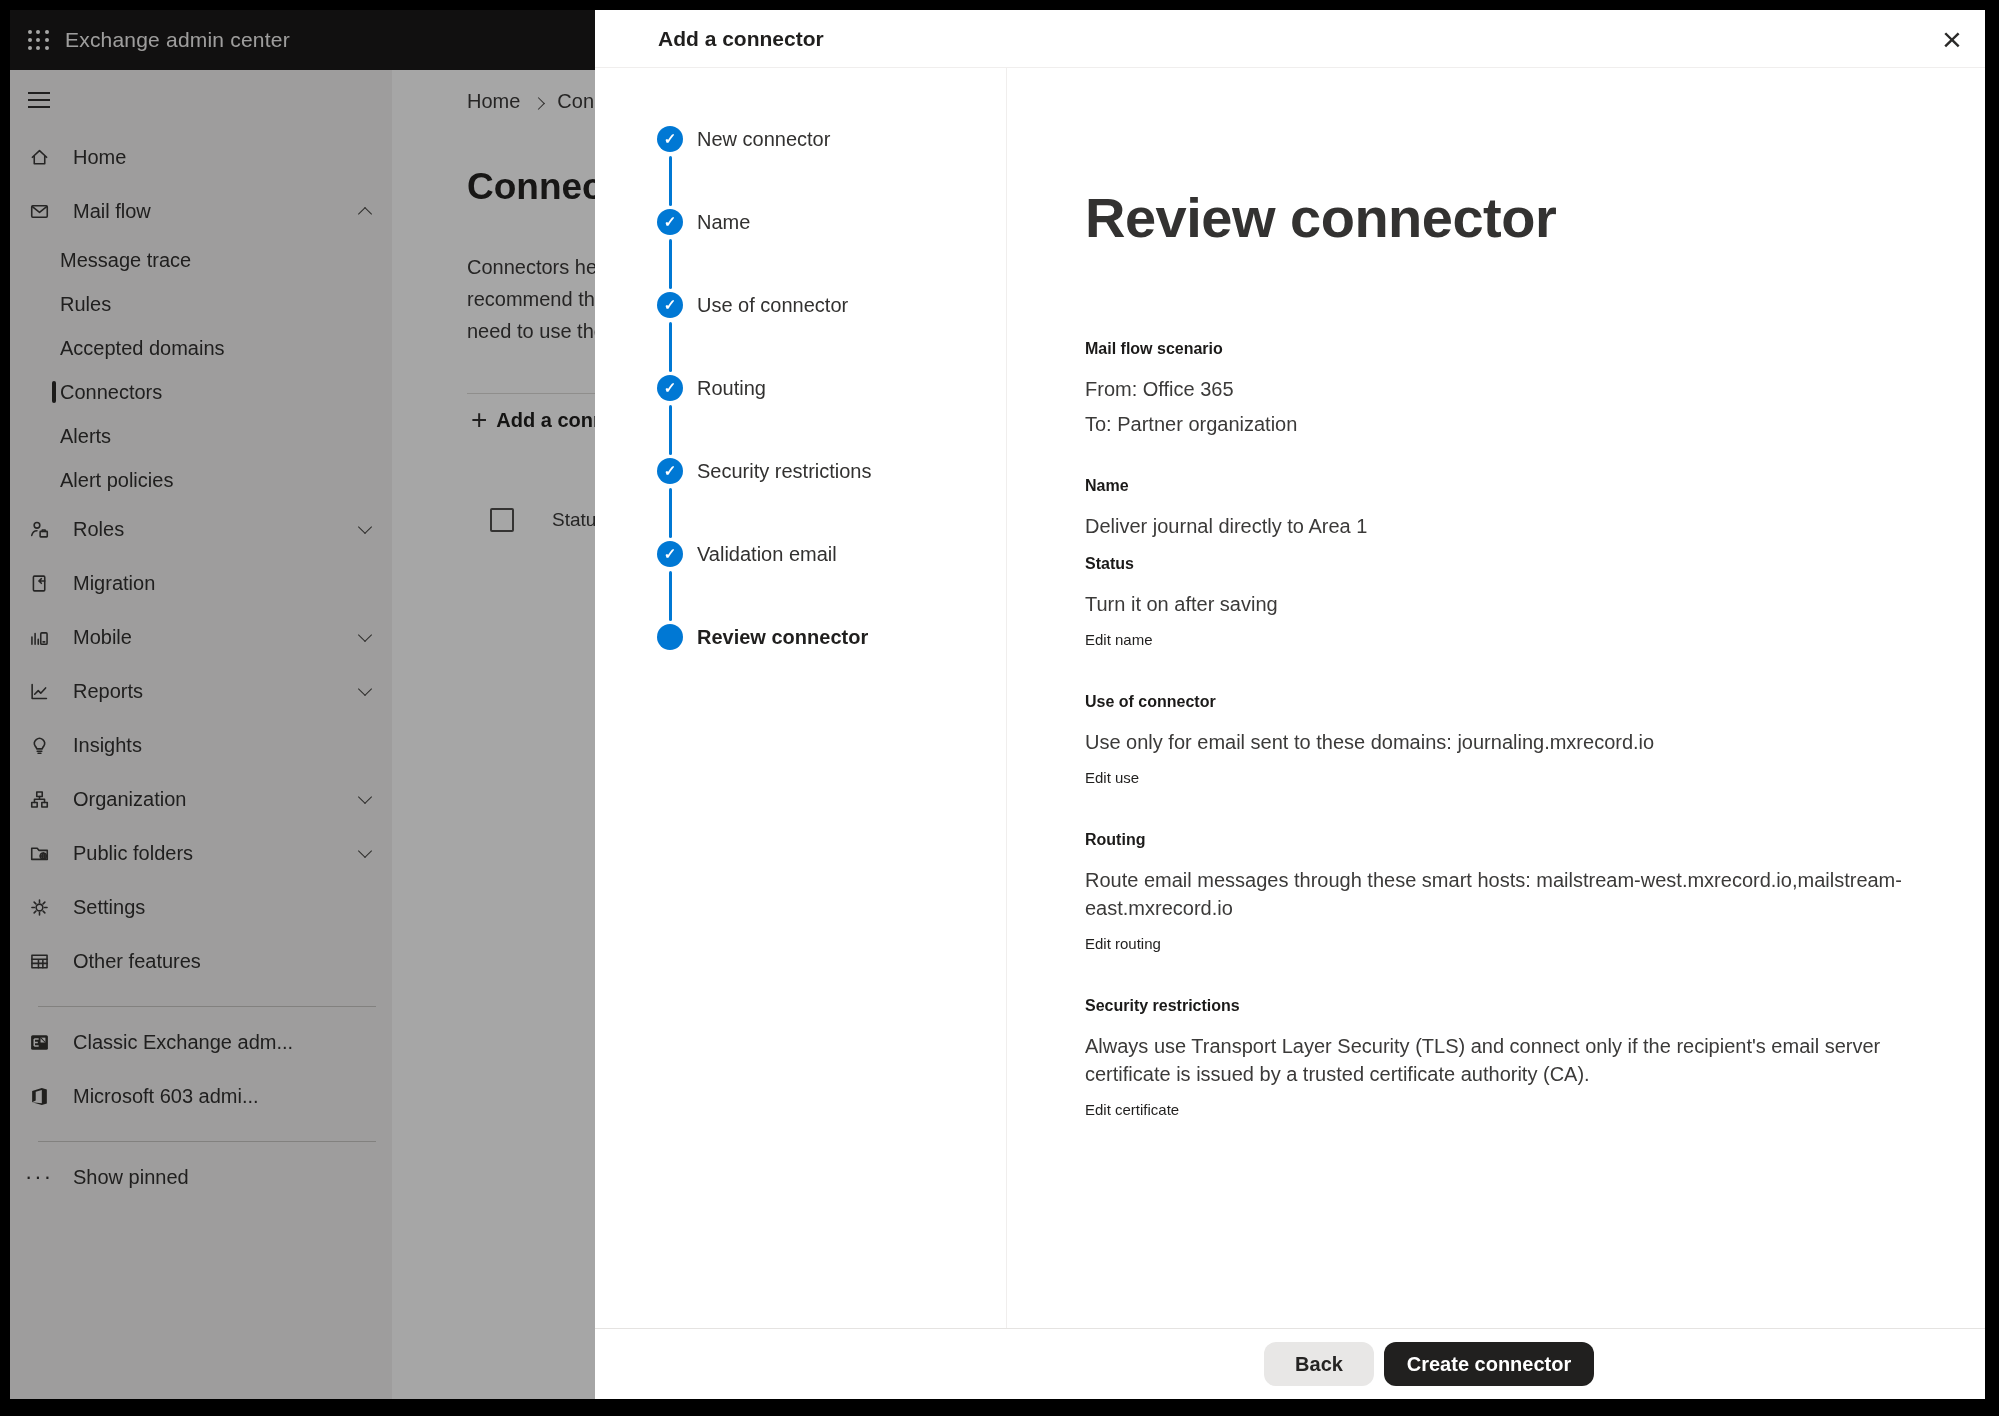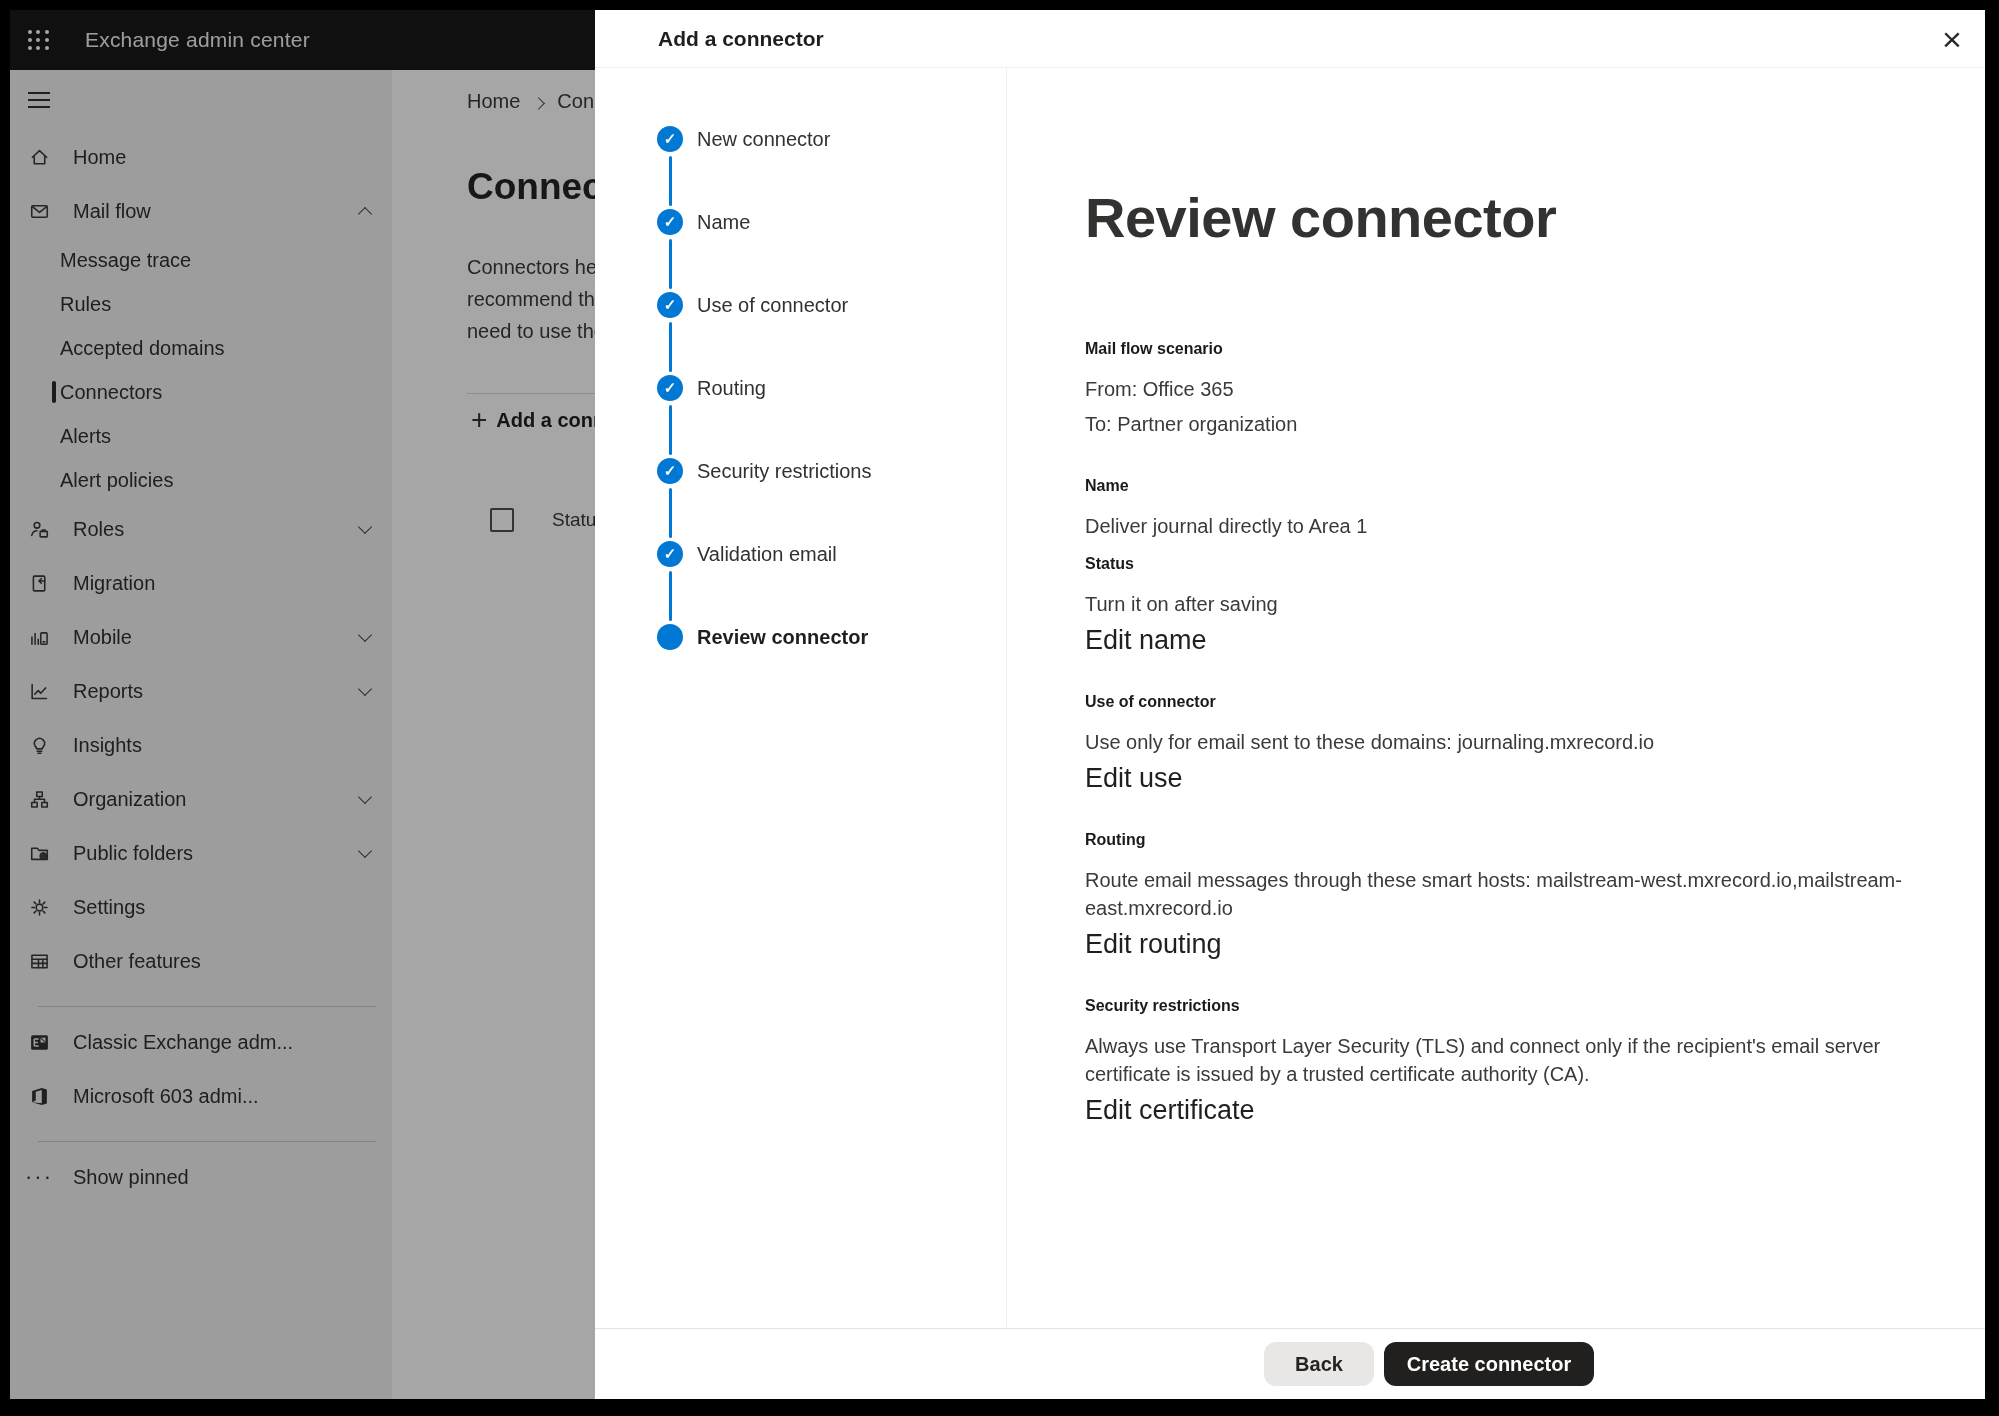--- a/index.html
+++ b/index.html
@@ -3,21 +3,21 @@
 <meta charset="utf-8">
 <style>
   html,body{margin:0;padding:0;width:1999px;height:1416px;background:#000;
     font-family:"Liberation Sans",sans-serif;color:#323130;overflow:hidden;}
   .screen{position:absolute;left:10px;top:10px;width:1975px;height:1389px;background:#fff;overflow:hidden;}
 
   
   .topbar{position:absolute;left:0;top:0;width:1975px;height:60px;background:#1b1a19;display:flex;align-items:center;}
   .waffle{display:grid;grid-template-columns:repeat(3,1fr);gap:4px;width:21px;height:21px;margin-left:18px;cursor:pointer;}
   .waffle i{width:4px;height:4px;background:#ffffff;border-radius:50%;}
-  .topbar-title{color:#f3f2f1;font-size:21px;margin-left:36px;letter-spacing:.2px;}
+  .topbar-title{color:#f3f2f1;font-size:21px;margin-left:16px;letter-spacing:.2px;}
 
   
   .sidebar{position:absolute;left:0;top:60px;width:382px;bottom:0;background:#f3f2f1;}
   .sb-burger-row{height:60px;display:flex;align-items:center;padding-left:18px;}
   .burger{position:relative;width:22px;height:16px;cursor:pointer;}
   .burger::before{content:"";position:absolute;left:0;top:0;width:22px;height:2px;background:#323130;
     box-shadow:0 7px 0 #323130,0 14px 0 #323130;}
   .sb-item{position:relative;display:flex;align-items:center;height:54px;padding-left:18px;cursor:pointer;font-size:20px;color:#323130;}
   .sb-item.sub{height:44px;padding-left:50px;}
   .sb-icon{width:22px;height:22px;margin-right:23px;display:flex;align-items:center;justify-content:center;}
@@ -68,21 +68,21 @@
   .step.current .step-label{font-weight:700;color:#201f1e;}
   .step-line{position:absolute;left:73.5px;width:3px;height:50px;background:#0078d4;border-radius:2px;}
 
   
   .content{position:absolute;left:490px;top:176px;width:860px;}
   .review-h{margin:0 0 90px 0;font-size:56px;line-height:64px;font-weight:700;color:#333231;letter-spacing:-.5px;}
   .review-section{margin-bottom:39px;}
   .review-section.tight{margin-bottom:15px;}
   .review-section h3{margin:0 0 17px 0;font-size:16px;font-weight:700;color:#1b1a19;}
   .review-section p{margin:0 0 7px 0;font-size:20px;line-height:28px;color:#3b3a39;}
-  .edit-link{display:block;margin-top:8px;font-size:27px;line-height:28px;color:#201f1e;cursor:pointer;text-decoration:none;}
+  .edit-link{display:block;margin-top:8px;font-size:15px;line-height:28px;color:#201f1e;cursor:pointer;text-decoration:none;}
 
   
   .modal-footer{position:absolute;left:0;right:0;bottom:0;height:70px;background:#fff;border-top:1px solid #e5e3e1;}
   .btn{position:absolute;top:13px;height:44px;border:none;border-radius:12px;font-size:20px;font-weight:700;
     font-family:inherit;cursor:pointer;}
   .btn-back{left:669px;width:110px;background:#e8e7e6;color:#252423;}
   .btn-create{left:789px;width:210px;background:#21201f;color:#fff;}
 </style>
 </head>
 <body>

